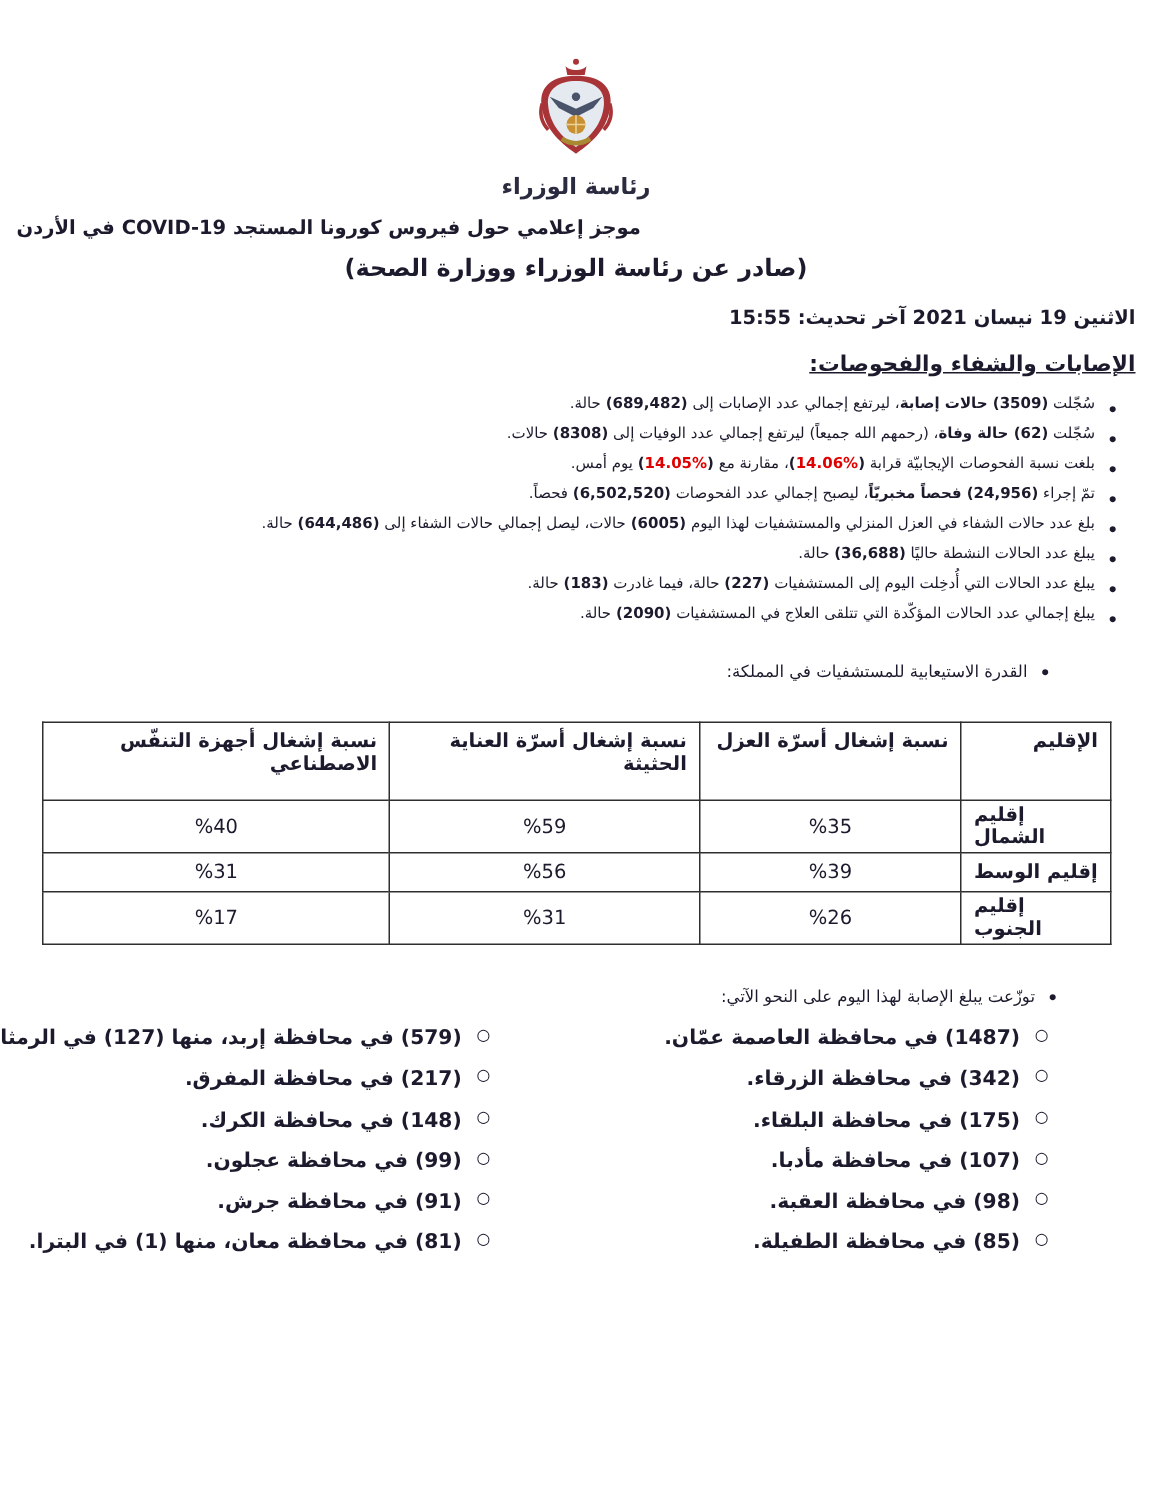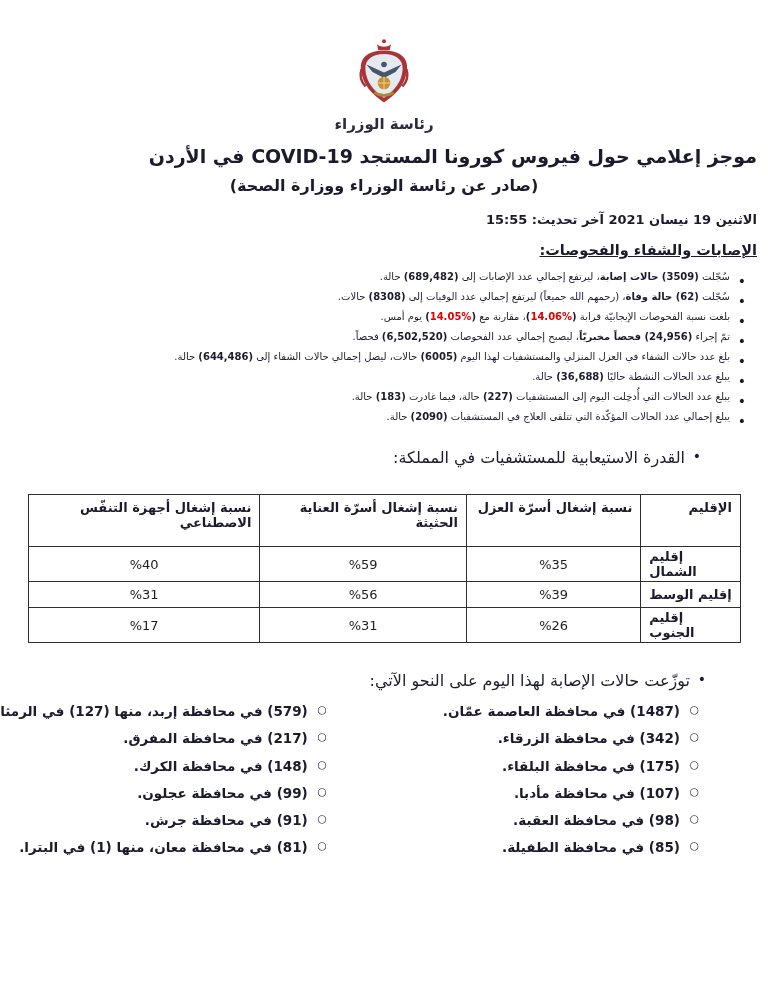--- a/index.html
+++ b/index.html
@@ -6,40 +6,40 @@
   body{
     width:768px;height:993px;overflow:hidden;background:#ffffff;
     font-family:"DejaVu Sans","Liberation Sans",sans-serif;
     color:#1b1b2d;
   }
   .page{direction:rtl;padding:0 11px;box-sizing:border-box;width:768px;height:993px;}
 
   
   .logo-wrap{text-align:center;padding-top:38px;}
   .logo-caption{font-size:15px;font-weight:bold;color:#2b2b3f;margin-top:1px;letter-spacing:-0.5px;}
-  .title{font-size:19px;font-weight:bold;text-align:right;margin:12px 0 0 0;}
+  .title{font-size:13px;font-weight:bold;text-align:left;margin:12px 0 0 0;}
   .subtitle{font-size:16px;font-weight:bold;text-align:center;margin-top:9px;}
   .date-line{font-size:13px;font-weight:bold;text-align:right;margin-top:17px;}
 
   .section-heading{
     font-size:14.5px;font-weight:bold;text-decoration:underline;
     text-align:right;margin-top:15px;
   }
 
   
   ul.bullets{list-style:none;margin:9px 10px 0 0;padding:0;font-size:10px;line-height:2.0;}
   ul.bullets li{position:relative;padding-right:17px;text-align:right;}
   ul.bullets li::before{content:"•";position:absolute;right:1px;top:0;font-size:14px;}
 
   .b{font-weight:bold;}
   .r{color:#e00000;}
 
   
   .intro-bullet{
-    position:relative;font-size:16px;text-align:right;
+    position:relative;font-size:11px;text-align:right;
     padding-right:17px;margin-left:0;
   }
   .intro-bullet::before{content:"•";position:absolute;right:1px;top:0;font-size:14px;}
   .capacity-intro{margin:21px 55px 0 0;}
   .distribution-intro{margin:28px 50px 0 0;}
 
   
   table.capacity{
     border-collapse:collapse;table-layout:fixed;
     margin:27px 16px 0 0;width:713px;font-size:13px;
@@ -136,21 +136,21 @@
         </tr>
         <tr>
           <td class="region">إقليم الجنوب</td>
           <td>%26</td>
           <td>%31</td>
           <td>%17</td>
         </tr>
       </tbody>
     </table>
 
-  <div class="intro-bullet distribution-intro">توزّعت حالات الإصابة لهذا اليوم على النحو الآتي:</div>
+  <div class="intro-bullet distribution-intro">توزّعت يبلغ الإصابة لهذا اليوم على النحو الآتي:</div>
 
   <div class="dist">
     <ul class="col-r">
         <li>(1487) في محافظة العاصمة عمّان.</li>
         <li>(342) في محافظة الزرقاء.</li>
         <li>(175) في محافظة البلقاء.</li>
         <li>(107) في محافظة مأدبا.</li>
         <li>(98) في محافظة العقبة.</li>
         <li>(85) في محافظة الطفيلة.</li>
       </ul>

